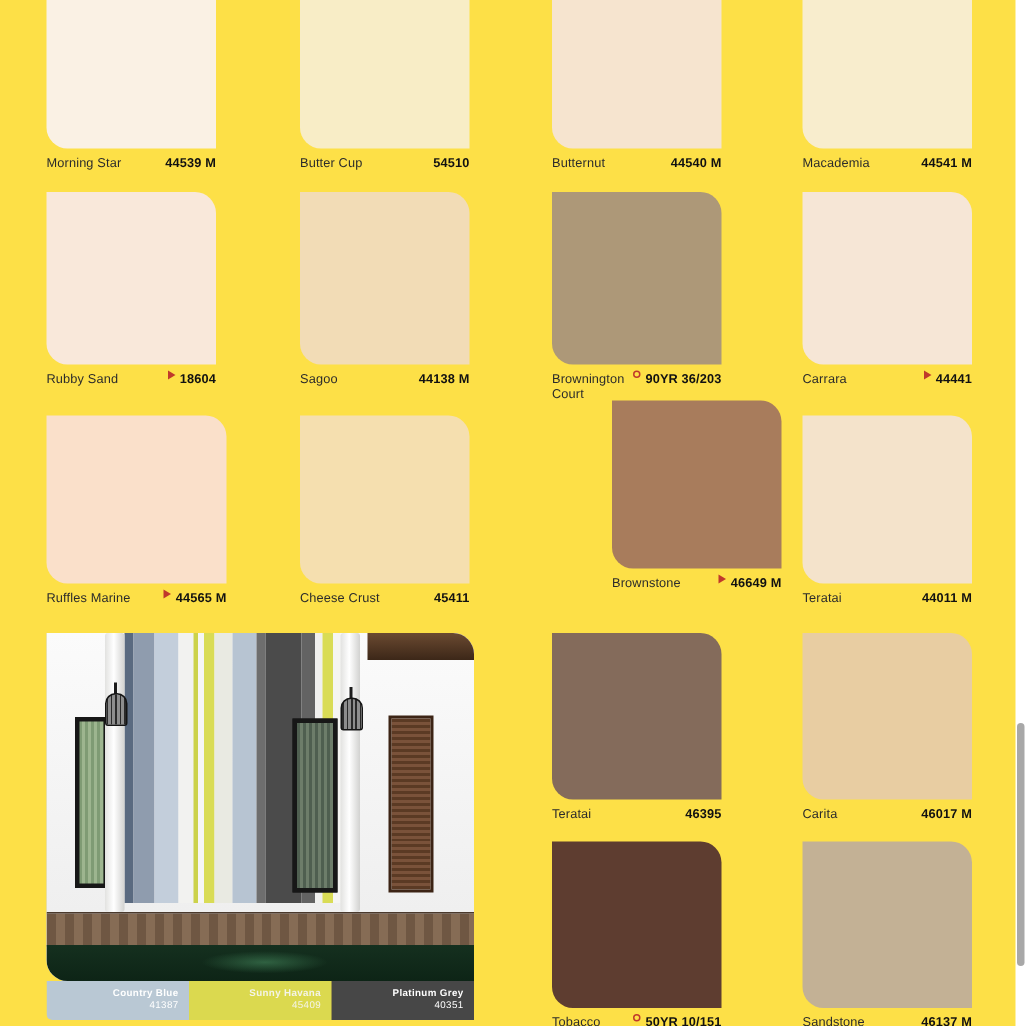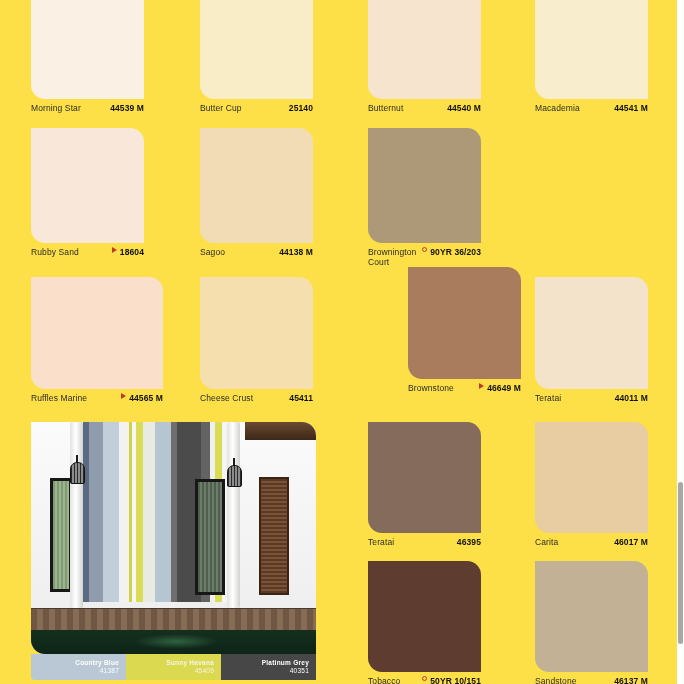--- a/index.html
+++ b/index.html
@@ -240,21 +240,21 @@
           <span class="cap-code">44539 M</span>
         </span>
       </div>
     </div>
 
     <div class="card" style="left:200px; top:-26px; width:113px;">
       <div class="chip" style="height:125px; background:#f8edc6;"></div>
       <div class="caption">
         <span class="cap-name">Butter Cup</span>
         <span class="cap-right">
-          <span class="cap-code">25140</span>
+          <span class="cap-code">54510</span>
         </span>
       </div>
     </div>
 
     <div class="card" style="left:368px; top:-26px; width:113px;">
       <div class="chip" style="height:125px; background:#f6e4cf;"></div>
       <div class="caption">
         <span class="cap-name">Butternut</span>
         <span class="cap-right">
           <span class="cap-code">44540 M</span>
@@ -298,22 +298,32 @@
       <div class="caption">
         <span class="cap-name">Brownington
 Court</span>
         <span class="cap-right">
           <span class="marker-circle"></span>
           <span class="cap-code">90YR 36/203</span>
         </span>
       </div>
     </div>
 
-
-    <div class="card" style="left:31px; top:277px; width:132px;">
+    <div class="card" style="left:535px; top:128px; width:113px;">
+      <div class="chip" style="height:115px; background:#f6e6d6;"></div>
+      <div class="caption">
+        <span class="cap-name">Carrara</span>
+        <span class="cap-right">
+          <span class="marker-triangle"></span>
+          <span class="cap-code">44441</span>
+        </span>
+      </div>
+    </div>
+
+    <div class="card" style="left:31px; top:277px; width:120px;">
       <div class="chip" style="height:112px; background:#fae0ca;"></div>
       <div class="caption">
         <span class="cap-name">Ruffles Marine</span>
         <span class="cap-right">
           <span class="marker-triangle"></span>
           <span class="cap-code">44565 M</span>
         </span>
       </div>
     </div>
 

